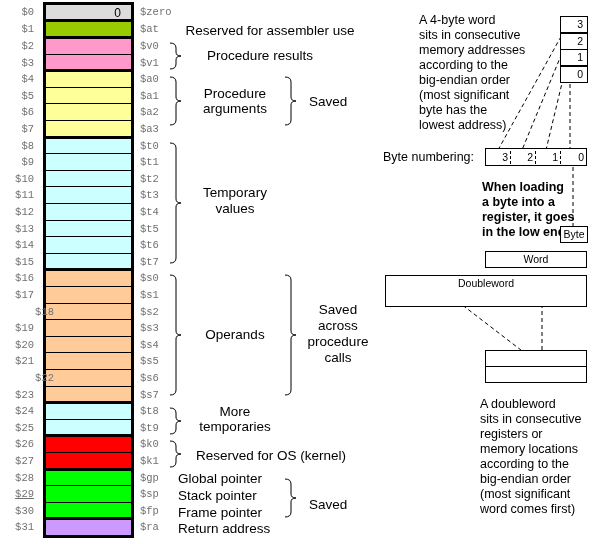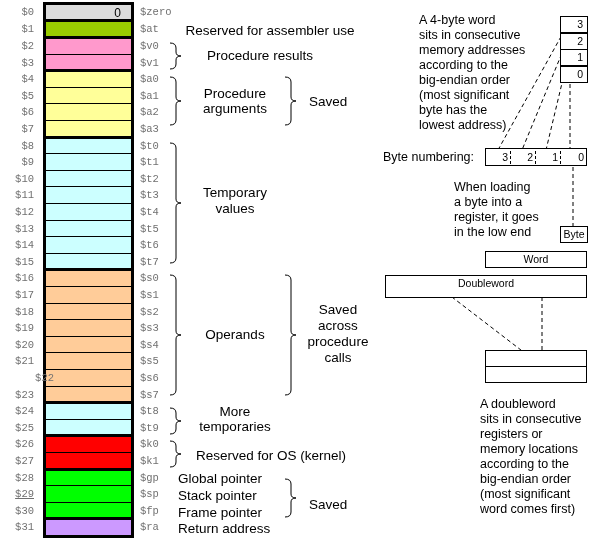--- a/index.html
+++ b/index.html
@@ -74,21 +74,21 @@
     <div class="cell" style="top: 253.8px; height: 16.6px; background: rgb(204, 255, 255);"></div>
     <div class="regnum" style="top: 255.8px;">$15</div>
     <div class="regname" style="top: 255.8px;">$t7</div>
     <div class="cell grp-top" style="top: 268.4px; height: 18.6px; background: rgb(255, 204, 153);"></div>
     <div class="regnum" style="top: 272.4px;">$16</div>
     <div class="regname" style="top: 272.4px;">$s0</div>
     <div class="cell" style="top: 287px; height: 16.6px; background: rgb(255, 204, 153);"></div>
     <div class="regnum" style="top: 289px;">$17</div>
     <div class="regname" style="top: 289px;">$s1</div>
     <div class="cell" style="top: 303.6px; height: 16.6px; background: rgb(255, 204, 153);"></div>
-    <div class="regnum" style="top: 305.6px;">$18</div>
+    <div class="regnum" style="top: 305.6px; padding-left: 20px;">$18</div>
     <div class="regname" style="top: 305.6px; text-align: center;">$s2</div>
     <div class="cell" style="top: 320.2px; height: 16.6px; background: rgb(255, 204, 153);"></div>
     <div class="regnum" style="top: 322.2px;">$19</div>
     <div class="regname" style="top: 322.2px;">$s3</div>
     <div class="cell" style="top: 336.8px; height: 16.6px; background: rgb(255, 204, 153);"></div>
     <div class="regnum" style="top: 338.8px;">$20</div>
     <div class="regname" style="top: 338.8px;">$s4</div>
     <div class="cell" style="top: 353.4px; height: 16.6px; background: rgb(255, 204, 153);"></div>
     <div class="regnum" style="top: 355.4px;">$21</div>
     <div class="regname" style="top: 355.4px;">$s5</div>
@@ -207,29 +207,29 @@
   </div>
 
 <div class="lbl lbl-left" style="left:383px;top:149px;font-size:12.5px;">Byte numbering:</div>
 <div class="box" style="left:485px;top:148px;width:102px;height:18px;" id="byte-num">
     <span style="position: absolute; top: 2px; width: 25px; text-align: right; left: 0px; border-right: 1px dashed rgb(0, 0, 0); padding-right: 2px; box-sizing: border-box; height: 13px; line-height: 13px;">3</span>
     <span style="position: absolute; top: 2px; width: 25px; text-align: right; left: 25px; border-right: 1px dashed rgb(0, 0, 0); padding-right: 2px; box-sizing: border-box; height: 13px; line-height: 13px;">2</span>
     <span style="position: absolute; top: 2px; width: 25px; text-align: right; left: 50px; border-right: 1px dashed rgb(0, 0, 0); padding-right: 2px; box-sizing: border-box; height: 13px; line-height: 13px;">1</span>
     <span style="position: absolute; top: 2px; width: 25px; text-align: right; left: 75px; padding-right: 2px; box-sizing: border-box; height: 13px; line-height: 13px;">0</span>
   </div>
 
-<div class="note" style="left:454px;top:180px;" id="load-note">
+<div class="note" style="left:482px;top:180px;font-weight:bold;" id="load-note">
     <div>When loading</div>
     <div>a byte into a</div>
     <div>register, it goes</div>
     <div>in the low end</div>
   </div>
 <div class="box" style="left:560px;top:226px;width:28px;height:17px;line-height:15px;">Byte</div>
 <div class="box" style="left:485px;top:251px;width:102px;height:17px;line-height:15px;">Word</div>
-<div class="box" style="left:385px;top:275px;width:202px;height:23px;line-height:15px;">Doubleword</div>
+<div class="box" style="left:385px;top:275px;width:202px;height:32px;line-height:15px;">Doubleword</div>
 
 <div class="box" style="left:485px;top:350px;width:102px;height:17px;"></div>
 <div class="box" style="left:485px;top:366px;width:102px;height:17px;"></div>
 
 <div class="note" style="left:480px;top:397px;" id="dword-note">
     <div>A doubleword</div>
     <div>sits in consecutive</div>
     <div>registers or</div>
     <div>memory locations</div>
     <div>according to the</div>

